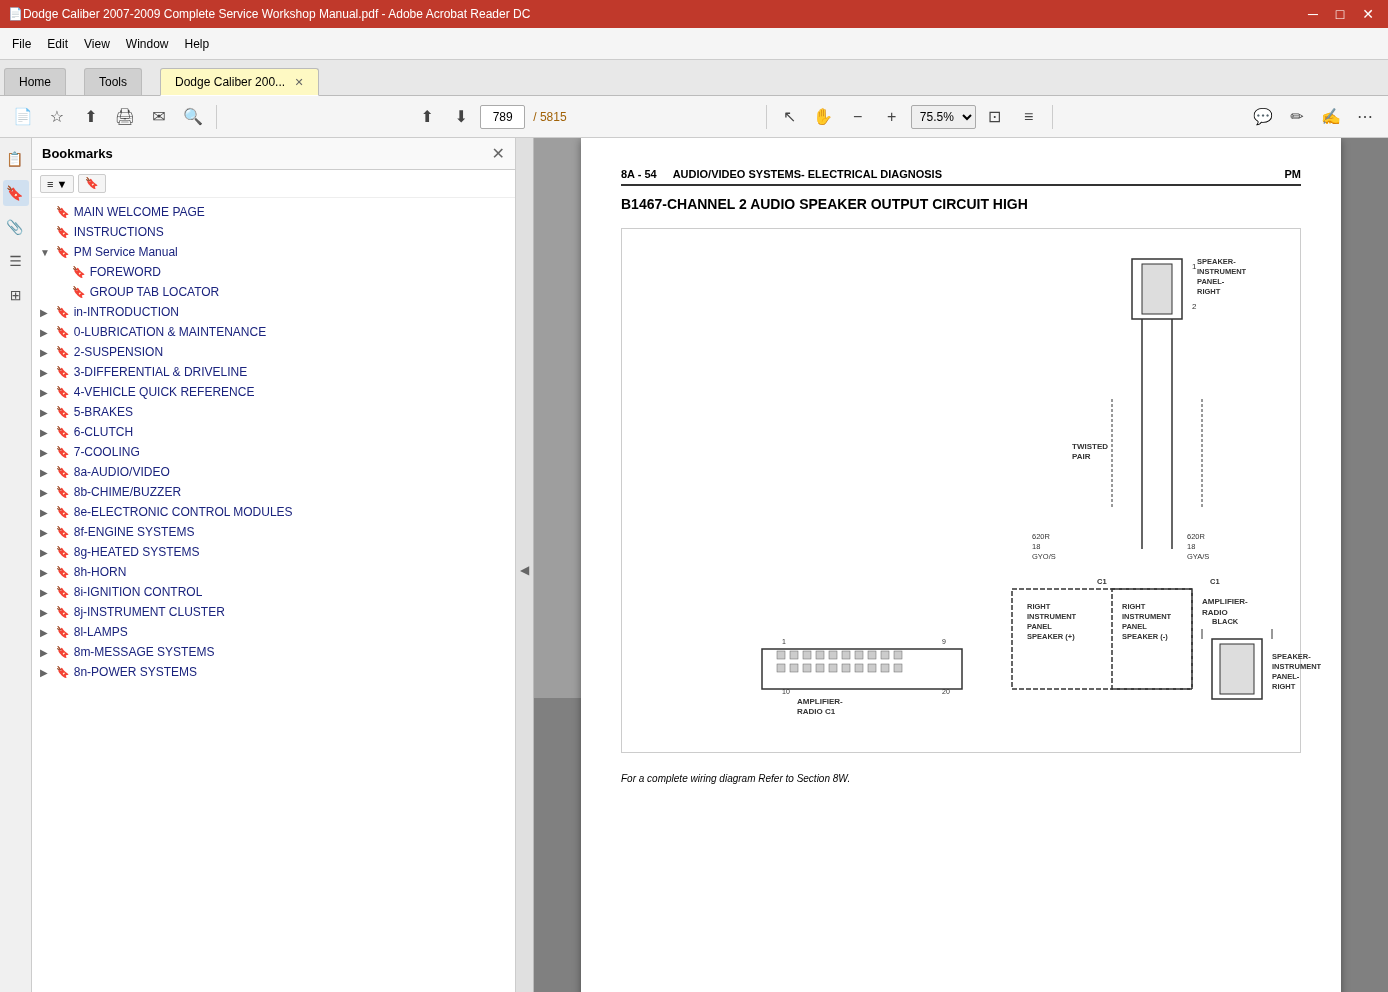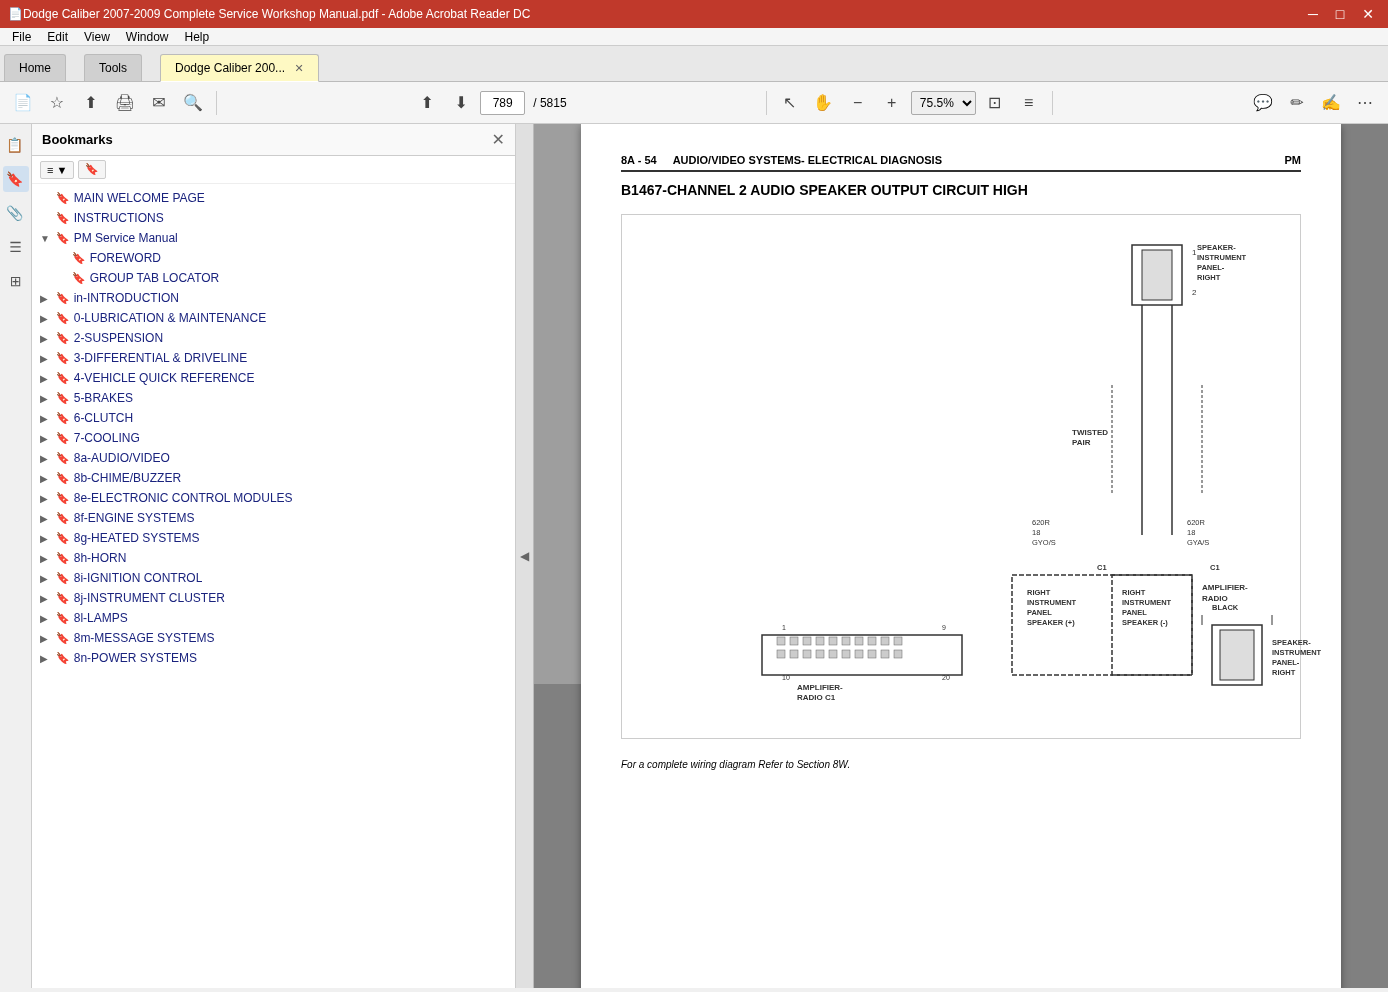--- a/index.html
+++ b/index.html
@@ -14,21 +14,21 @@
       align-items: center;
       padding: 0 8px;
       font-size: 12px;
     }
     #titlebar-controls { margin-left: auto; display: flex; gap: 6px; }
     #titlebar-controls span { cursor: pointer; padding: 2px 6px; font-size: 14px; }
 
     
     #menubar {
       background: #f5f5f5;
-      height: 18px;
+      height: 32px;
       display: flex;
       align-items: center;
       padding: 0 4px;
       border-bottom: 1px solid #ccc;
       font-size: 12px;
     }
     .menu-item { padding: 2px 8px; cursor: pointer; }
 
     
     #tabbar {
@@ -71,21 +71,21 @@
       border: none; background: transparent;
       cursor: pointer; display: flex; align-items: center; justify-content: center;
       font-size: 16px; color: #444;
       border-radius: 3px;
     }
     .tb-sep { width: 1px; height: 24px; background: #ccc; margin: 0 4px; }
     .page-input {
       width: 45px; height: 24px; border: 1px solid #aaa;
       text-align: center; font-size: 12px; border-radius: 2px;
     }
-    .page-total { font-size: 12px; color: #000000; margin: 0 4px; }
+    .page-total { font-size: 12px; color: #a16207; margin: 0 4px; }
     .zoom-select {
       height: 24px; border: 1px solid #aaa; font-size: 12px;
       border-radius: 2px; padding: 0 4px;
     }
     .center-group { margin: 0 auto; display: flex; align-items: center; gap: 4px; }
     .right-group { margin-left: auto; display: flex; align-items: center; gap: 4px; }
 
     
     #main {
       display: flex;

